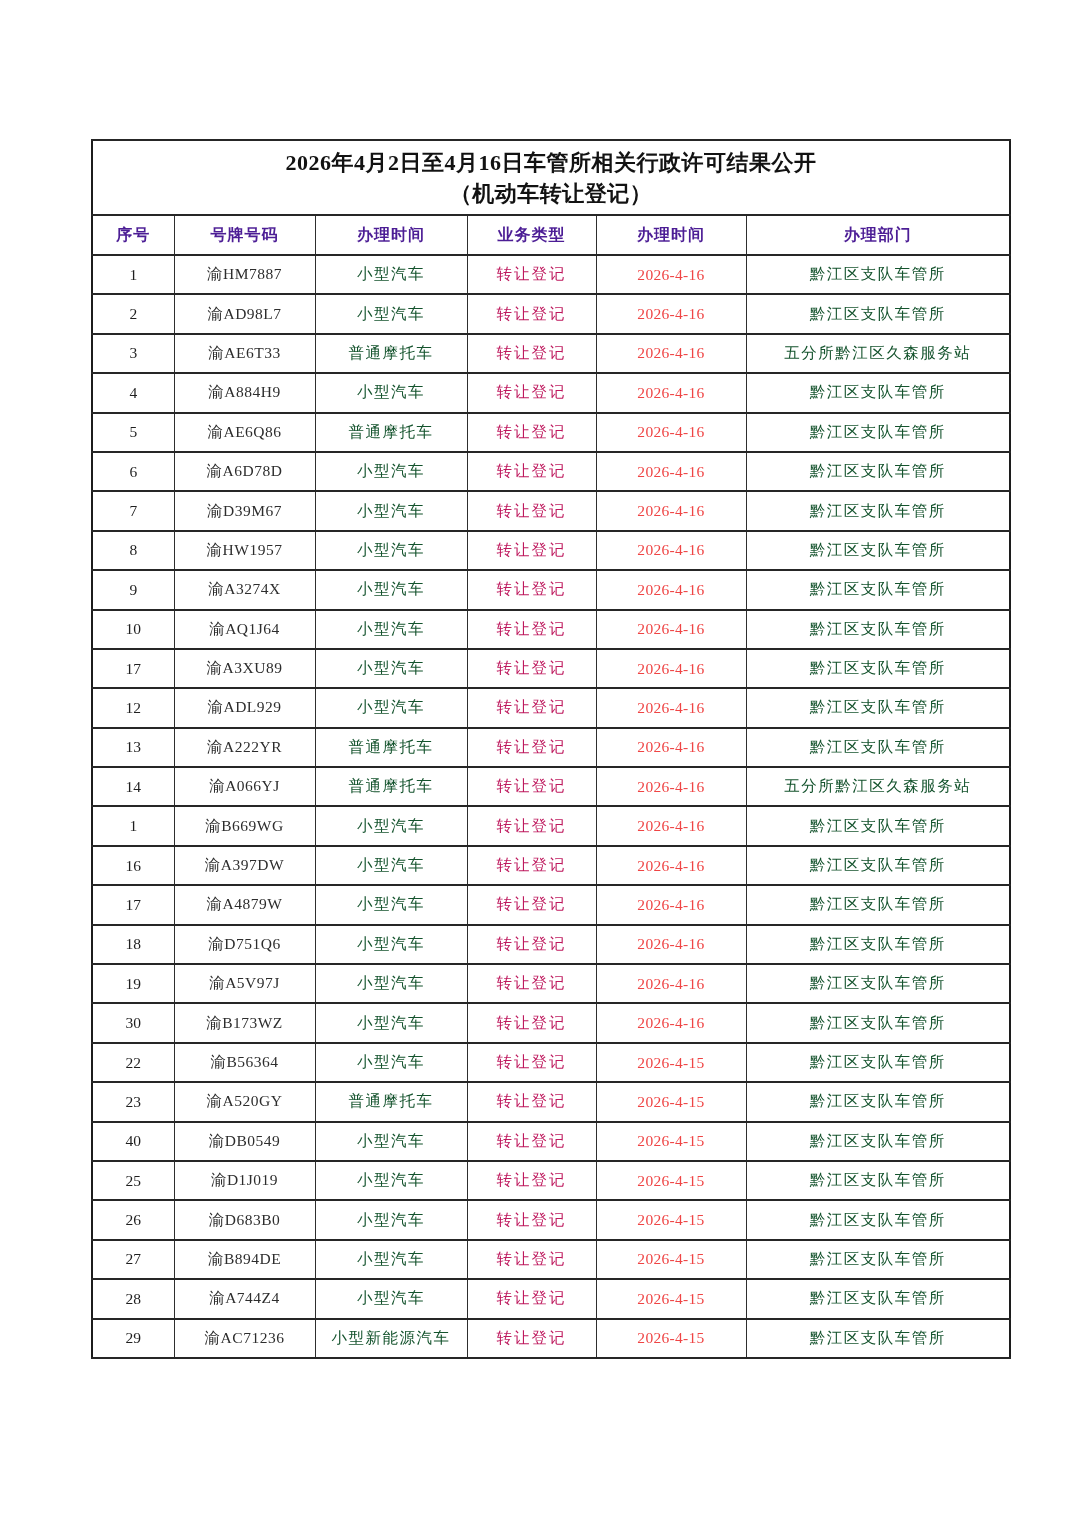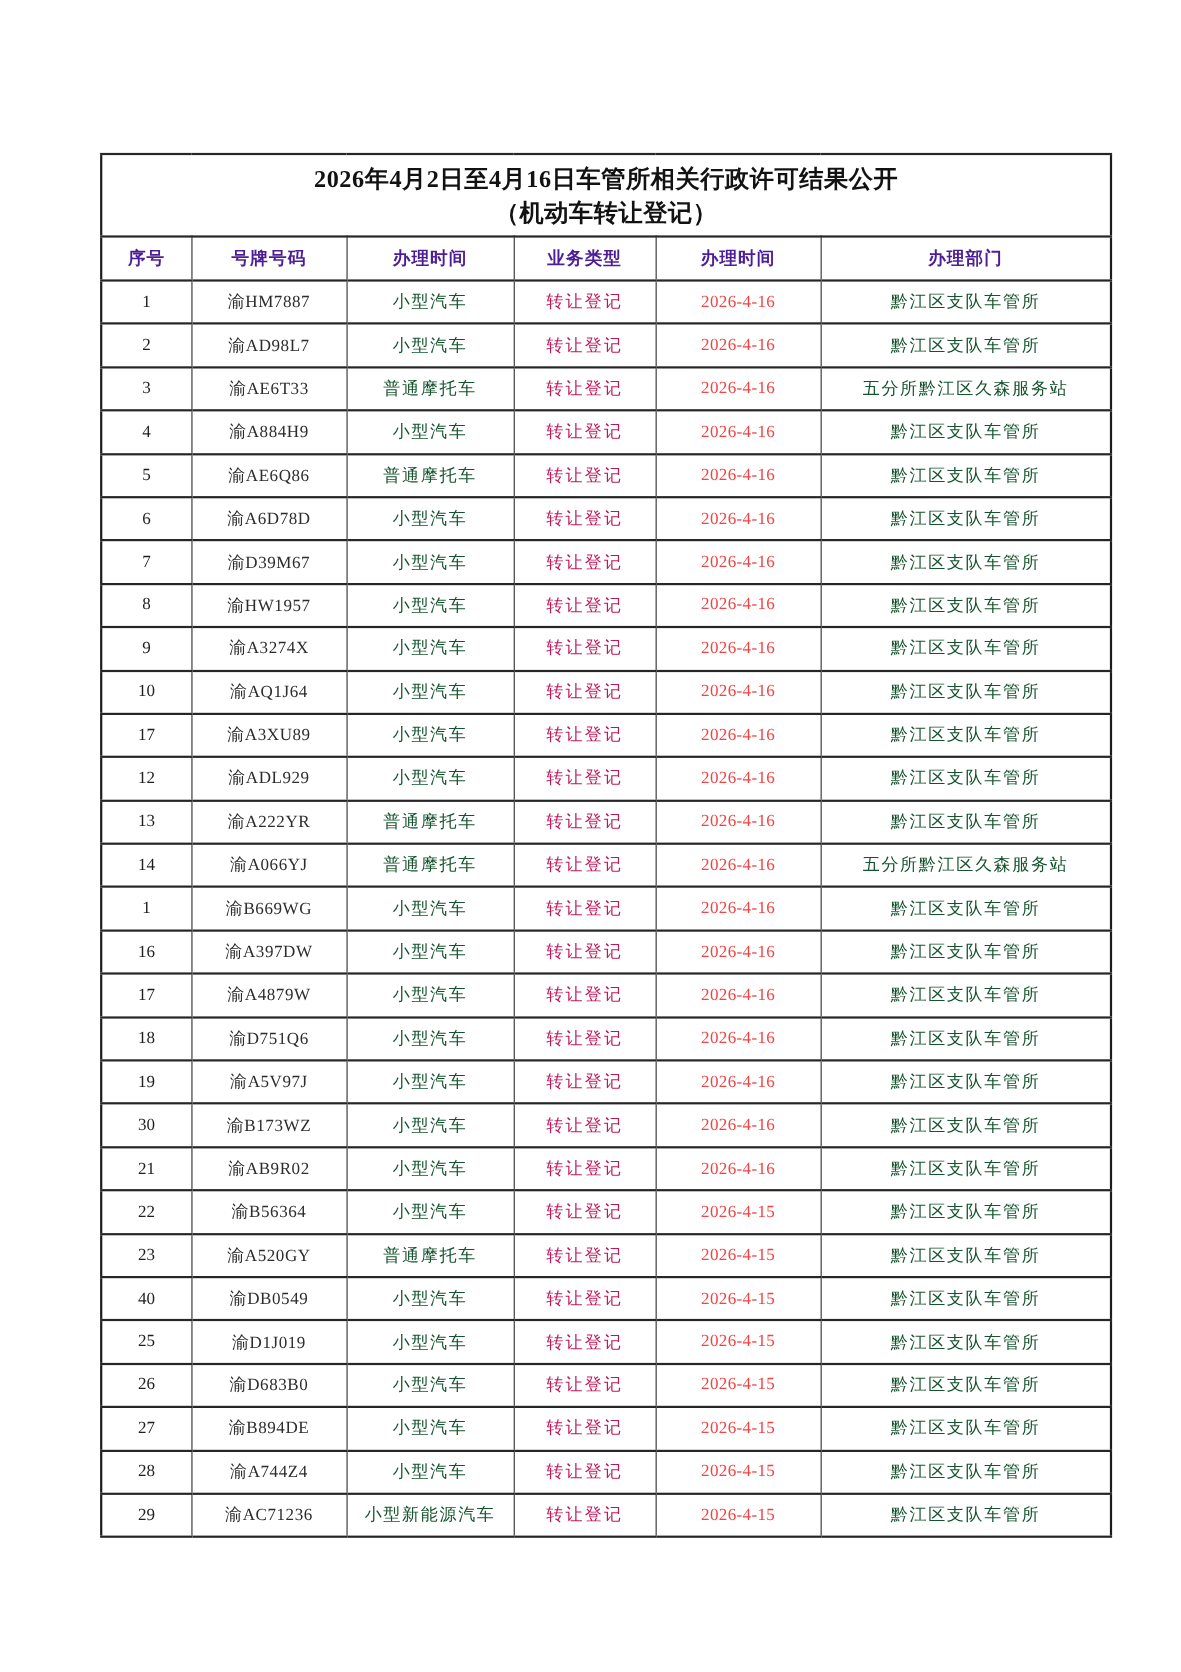--- a/index.html
+++ b/index.html
@@ -249,28 +249,20 @@
         </tr>
         <tr>
           <td class="col-index">30</td>
           <td class="col-plate">渝B173WZ</td>
           <td class="col-type">小型汽车</td>
           <td class="col-biz">转让登记</td>
           <td class="col-date">2026-4-16</td>
           <td class="col-dept">黔江区支队车管所</td>
         </tr>
         <tr>
-          <td class="col-index">21</td>
-          <td class="col-plate">渝AB9R02</td>
-          <td class="col-type">小型汽车</td>
-          <td class="col-biz">转让登记</td>
-          <td class="col-date">2026-4-16</td>
-          <td class="col-dept">黔江区支队车管所</td>
-        </tr>
-        <tr>
           <td class="col-index">22</td>
           <td class="col-plate">渝B56364</td>
           <td class="col-type">小型汽车</td>
           <td class="col-biz">转让登记</td>
           <td class="col-date">2026-4-15</td>
           <td class="col-dept">黔江区支队车管所</td>
         </tr>
         <tr>
           <td class="col-index">23</td>
           <td class="col-plate">渝A520GY</td>

